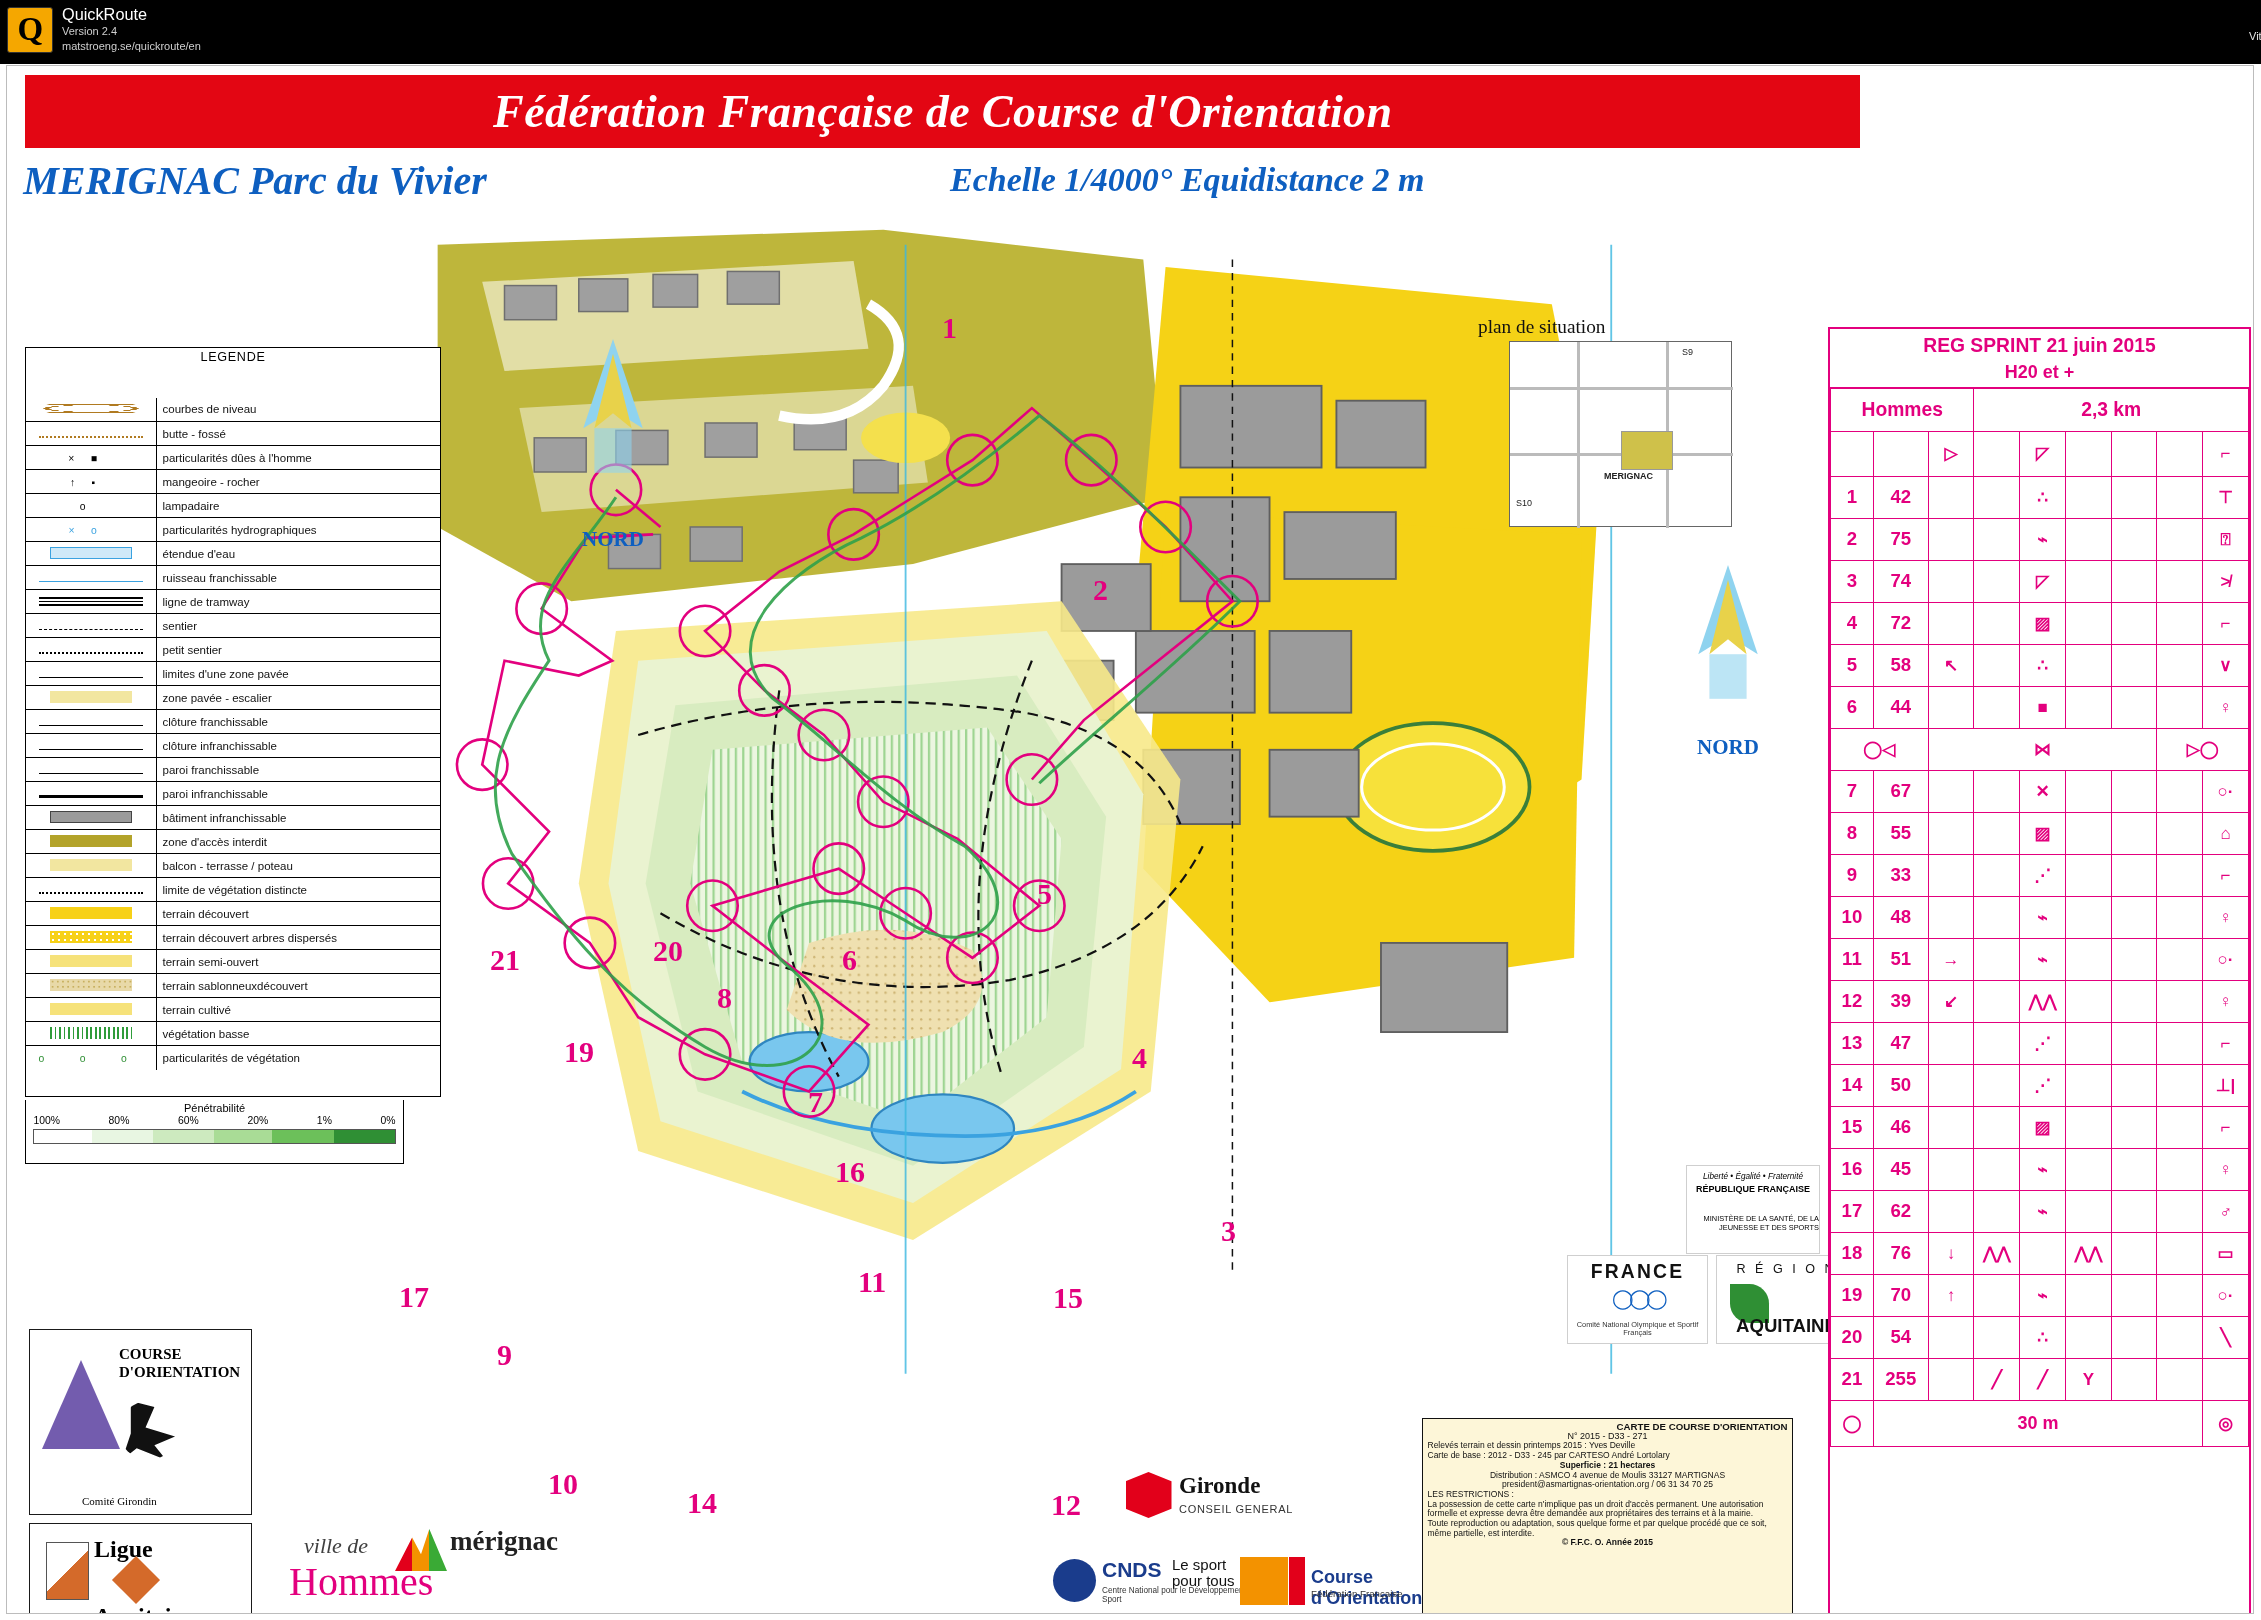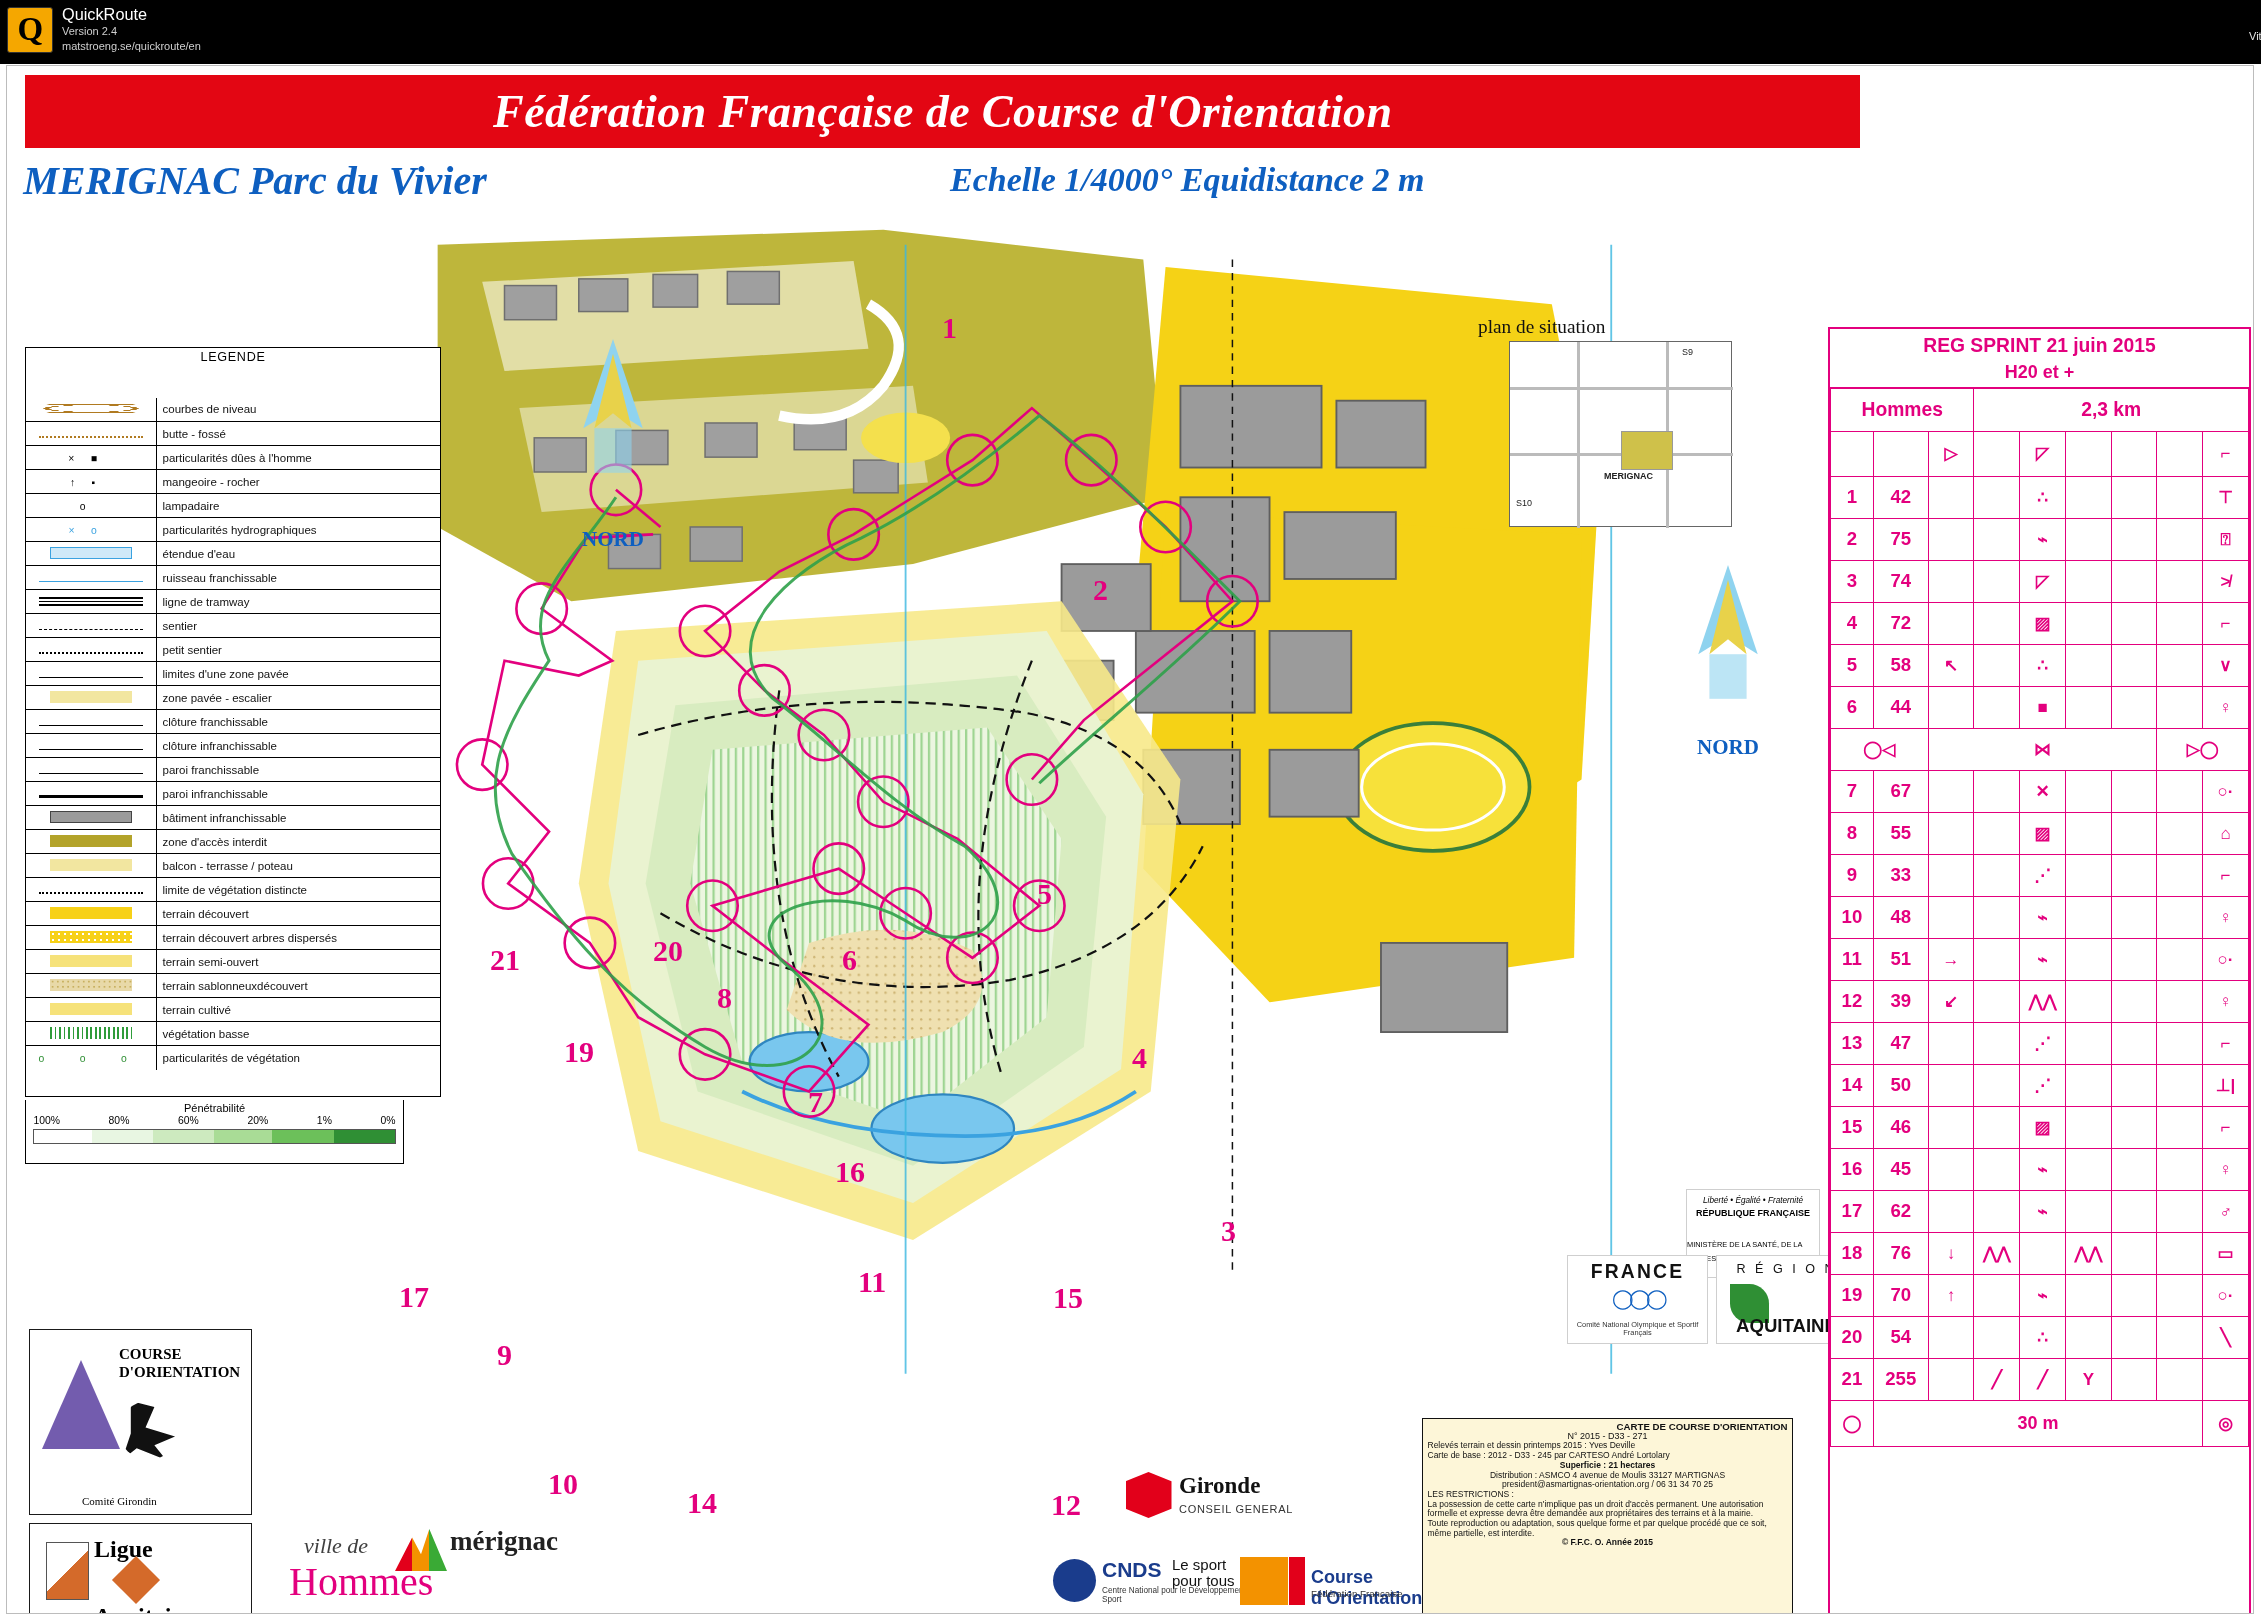--- a/index.html
+++ b/index.html
@@ -150,24 +150,24 @@
   #p-cnds .c1 { position:absolute; left:55px; top:6px; font-size:21px; font-weight:bold; color:#1a3c8c; }
   #p-cnds .c2 { position:absolute; left:125px; top:4.5px; font-size:15px; color:#111; line-height:16.3px; }
   #p-cnds .c3 { position:absolute; left:55px; top:34px; font-size:8.2px; color:#333; }
   #p-cnds .dot { position:absolute; left:6px; top:7.4px; width:43px; height:43px; border-radius:50%; background:#1a3c8c; }
   #p-ffco { left:1233px; top:1486px; width:215px; height:61px; border:none; }
   #p-ffco .sq { position:absolute; left:0; top:4.5px; width:48px; height:48px; background:#f39200; }
   #p-ffco .sq2 { position:absolute; left:49px; top:4.5px; width:16.3px; height:48px; background:#e2001a; }
   #p-ffco .f1 { position:absolute; left:71px; top:15px; font-size:18px; font-weight:bold; color:#1a3c8c; }
   #p-ffco .f2 { position:absolute; left:71px; top:36px; font-size:9.7px; color:#333; }
 
-  #p-rf { left:1679px; top:1099px; width:134px; height:89px;margin-top:24px; }
+  #p-rf { left:1679px; top:1099px; width:134px; height:89px; }
   #p-rf .rf1 { position:absolute; left:0; right:0; top:6px; text-align:center; font-size:8.2px; font-style:italic; }
   #p-rf .rf2 { position:absolute; left:0; right:0; top:19.3px; text-align:center; font-size:9px; font-weight:bold; line-height:9.7px; }
-  #p-rf .rf3 { position:absolute; left:0; right:0; top:48px; text-align:left; font-size:7.4px; line-height:14px; }
+  #p-rf .rf3 { position:absolute; left:0; right:0; top:48px; text-align:right; font-size:7.4px; line-height:9px; }
   #p-france { left:1560px; top:1189px; width:141px; height:89px; }
   #p-france .ttl { position:absolute; left:0; right:0; top:4.5px; text-align:center; font-size:19.3px; font-weight:bold; letter-spacing:2.2px; color:#111; }
   #p-france .rings { position:absolute; left:0; right:0; top:31px; text-align:center; font-size:19.3px; color:#0e5fc0; letter-spacing:-4.5px; }
   #p-france .sub { position:absolute; left:0; right:0; bottom:6px; text-align:center; font-size:7.4px; color:#333; line-height:8.2px; }
   #p-aquitaine { left:1709px; top:1189px; width:141px; height:89px; }
   #p-aquitaine .r1 { position:absolute; left:0; right:0; top:6px; text-align:center; font-size:12.6px; letter-spacing:3px; color:#111; }
   #p-aquitaine .r2 { position:absolute; left:0; right:0; bottom:6px; text-align:center; font-size:18.6px; font-weight:bold; color:#111; }
   #p-aquitaine .leaf { position:absolute; left:13.4px; top:28px; width:39px; height:39px; background:#2f8f34; border-radius:0 50% 0 50%; }
 
   

